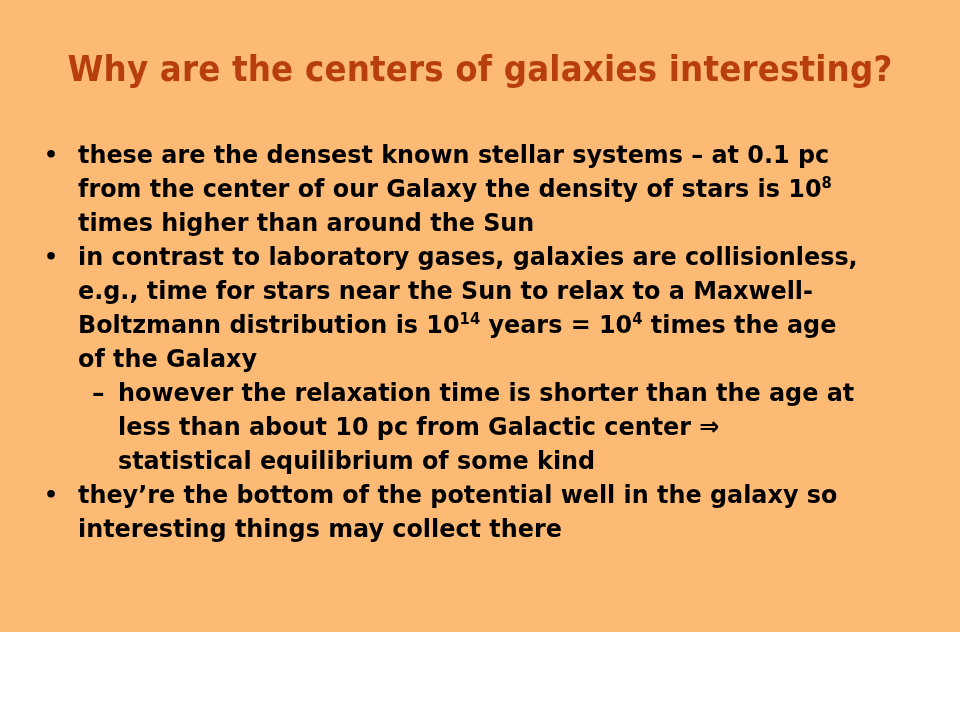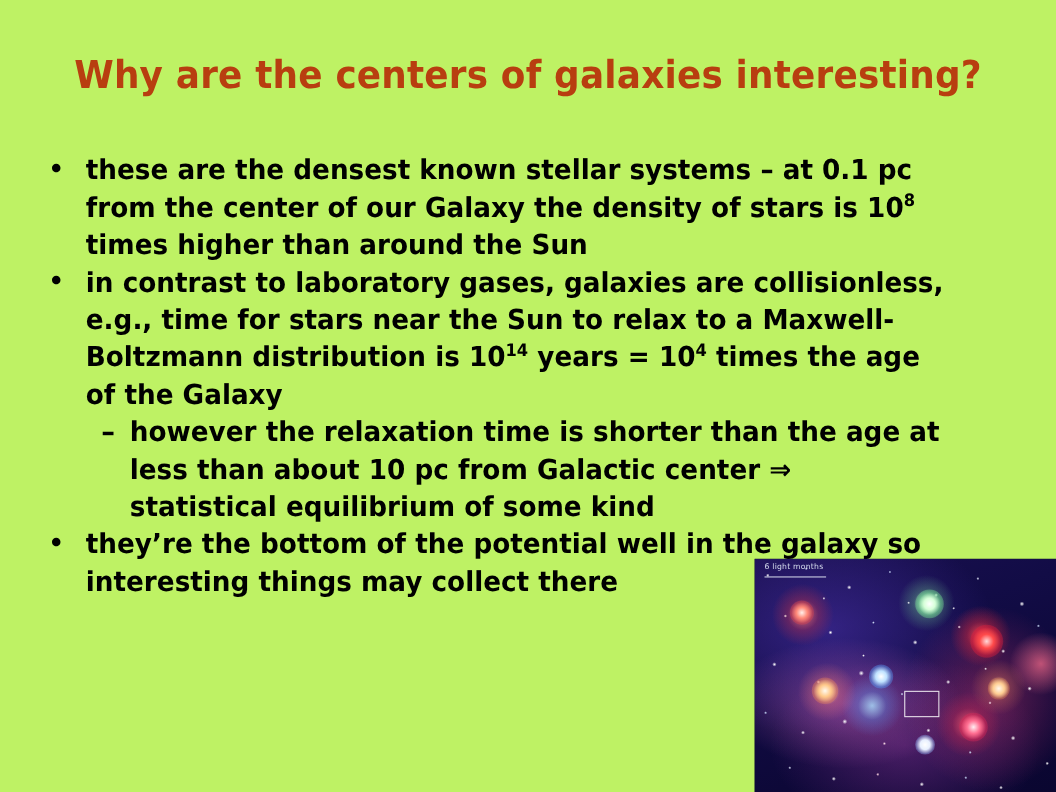--- a/index.html
+++ b/index.html
@@ -9,22 +9,22 @@
   }
   body {
     width: 960px;
     height: 720px;
     overflow: hidden;
     font-family: "DejaVu Sans", sans-serif;
   }
   #slide {
     position: relative;
     width: 960px;
-    height: 720px;
-    background: #bef264;
+    height: 632px;
+    background: #fdba74;
     overflow: hidden;
   }
 
   
   #title {
     position: absolute;
     left: 0;
     top: 48px;
     width: 960px;
     text-align: center;
@@ -239,31 +239,14 @@
       <span class="txt">however the relaxation time is shorter than the age at less than about 10 pc from Galactic center ⇒ statistical equilibrium of some kind</span>
     </div>
 
     <div class="bullet-row lvl1">
       <span class="marker">•</span>
       <span class="txt">they’re the bottom of the potential well in the galaxy so interesting things may collect there</span>
     </div>
 
   </div>
 
-  <div id="starfield">
-    <div class="sky"></div>
-    <div class="stars"></div>
-
-    <div class="bright" style="left:146px;top:28px;width:26px;height:26px;background:radial-gradient(circle,#ffffff 0%,#d6ffd9 28%,rgba(120,230,150,0.55) 55%,rgba(60,180,110,0) 100%);"></div>
-    <div class="bright" style="left:196px;top:60px;width:30px;height:30px;background:radial-gradient(circle,#ffd9d9 0%,#ff4a4a 30%,rgba(220,30,60,0.5) 60%,rgba(180,0,40,0) 100%);"></div>
-    <div class="bright" style="left:32px;top:38px;width:22px;height:22px;background:radial-gradient(circle,#fff0ea 0%,#ff8a7a 32%,rgba(220,70,80,0.45) 62%,rgba(180,30,50,0) 100%);"></div>
-    <div class="bright" style="left:52px;top:108px;width:24px;height:24px;background:radial-gradient(circle,#fffaf0 0%,#ffc98a 32%,rgba(230,130,90,0.45) 62%,rgba(190,80,50,0) 100%);"></div>
-    <div class="bright" style="left:186px;top:140px;width:26px;height:26px;background:radial-gradient(circle,#ffeef2 0%,#ff6f92 32%,rgba(220,40,90,0.45) 62%,rgba(180,10,60,0) 100%);"></div>
-    <div class="bright" style="left:104px;top:96px;width:22px;height:22px;background:radial-gradient(circle,#ffffff 0%,#bfe2ff 32%,rgba(90,160,250,0.45) 62%,rgba(40,90,200,0) 100%);"></div>
-    <div class="bright" style="left:146px;top:160px;width:18px;height:18px;background:radial-gradient(circle,#ffffff 0%,#e8f0ff 35%,rgba(150,190,255,0.4) 65%,rgba(60,110,210,0) 100%);"></div>
-    <div class="bright" style="left:212px;top:108px;width:20px;height:20px;background:radial-gradient(circle,#fff8ec 0%,#ffce93 35%,rgba(225,135,90,0.4) 65%,rgba(180,80,50,0) 100%);"></div>
-
-    <div id="scale-label">6 light months</div>
-    <div id="scale-bar"></div>
-    <div id="annotation-box"></div>
-  </div>
 
 </div>
 
 </body></html>

